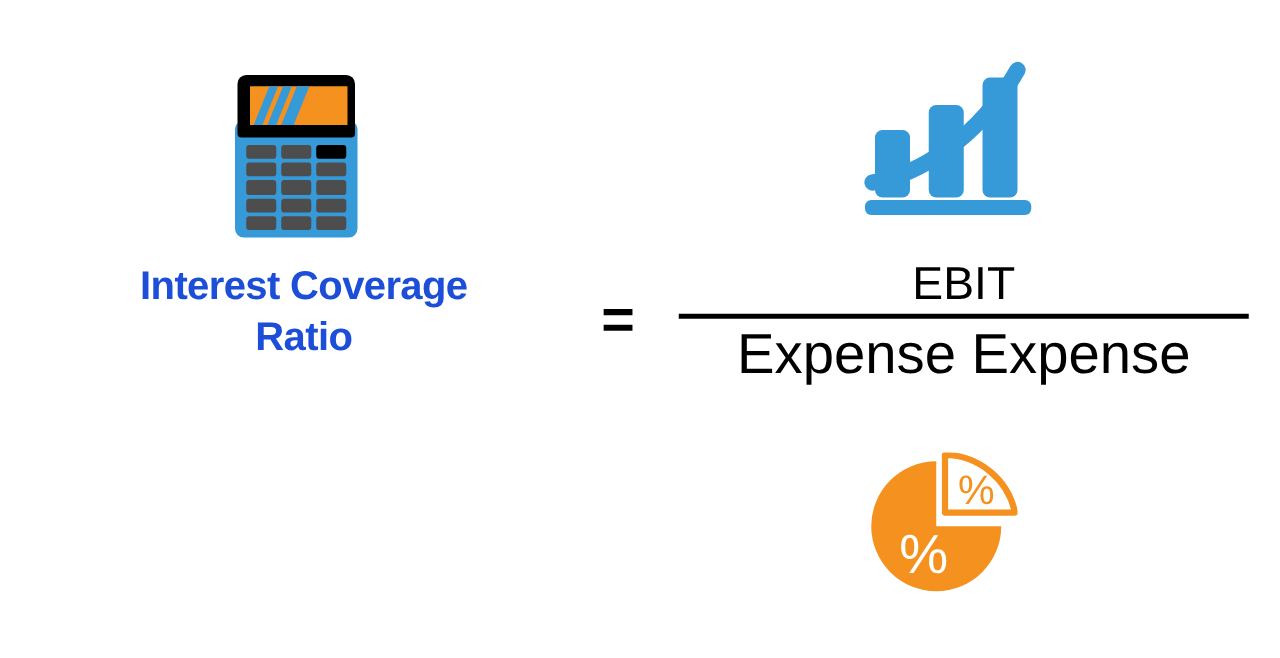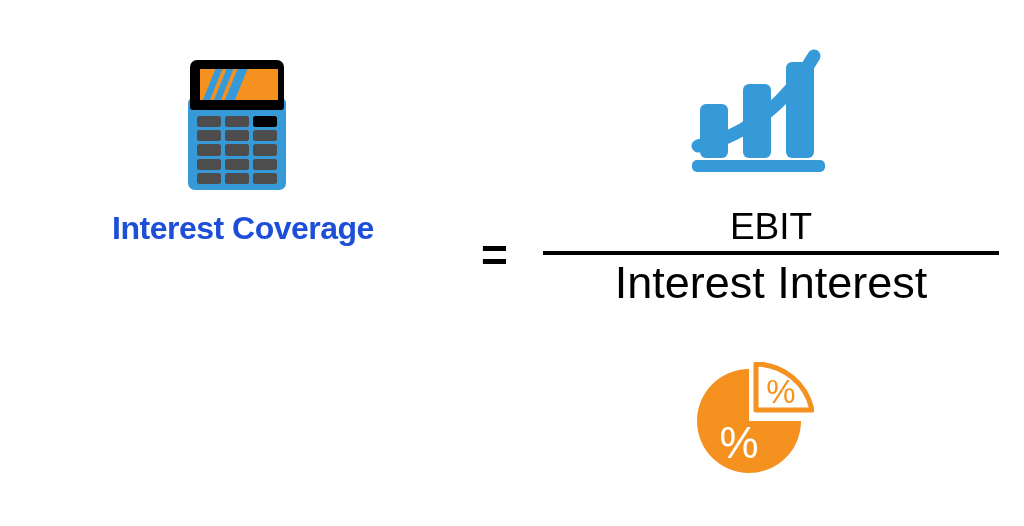--- a/index.html
+++ b/index.html
@@ -197,23 +197,24 @@
       <path d="M 55 59 L 55 7 A 52 52 0 1 0 107 59 L 55 59 Z" fill="#F5911E"></path>
 
       <path d="M 62 48 L 62 2 A 58 58 0 0 1 118 48 L 62 48 Z" fill="#ffffff" stroke="#F5911E" stroke-width="5" stroke-linejoin="round"></path>
       <text x="45" y="96" font-family="Liberation Sans, sans-serif" font-size="44" font-weight="normal" fill="#ffffff" text-anchor="middle">%</text>
       <text x="87" y="41" font-family="Liberation Sans, sans-serif" font-size="33" font-weight="normal" fill="#F5911E" text-anchor="middle">%</text>
     </svg>
   </div>
 
   <div id="ratio-title">
     <div>Interest Coverage</div>
+    <div>Ratio</div>
   </div>
 
   <div id="equals-sign">=</div>
 
   <div id="fraction">
     <div id="numerator">EBIT</div>
     <div id="fraction-bar"></div>
-    <div id="denominator">Interest Interest</div>
+    <div id="denominator">Expense Expense</div>
   </div>
 
 </div>
 
 </body></html>

